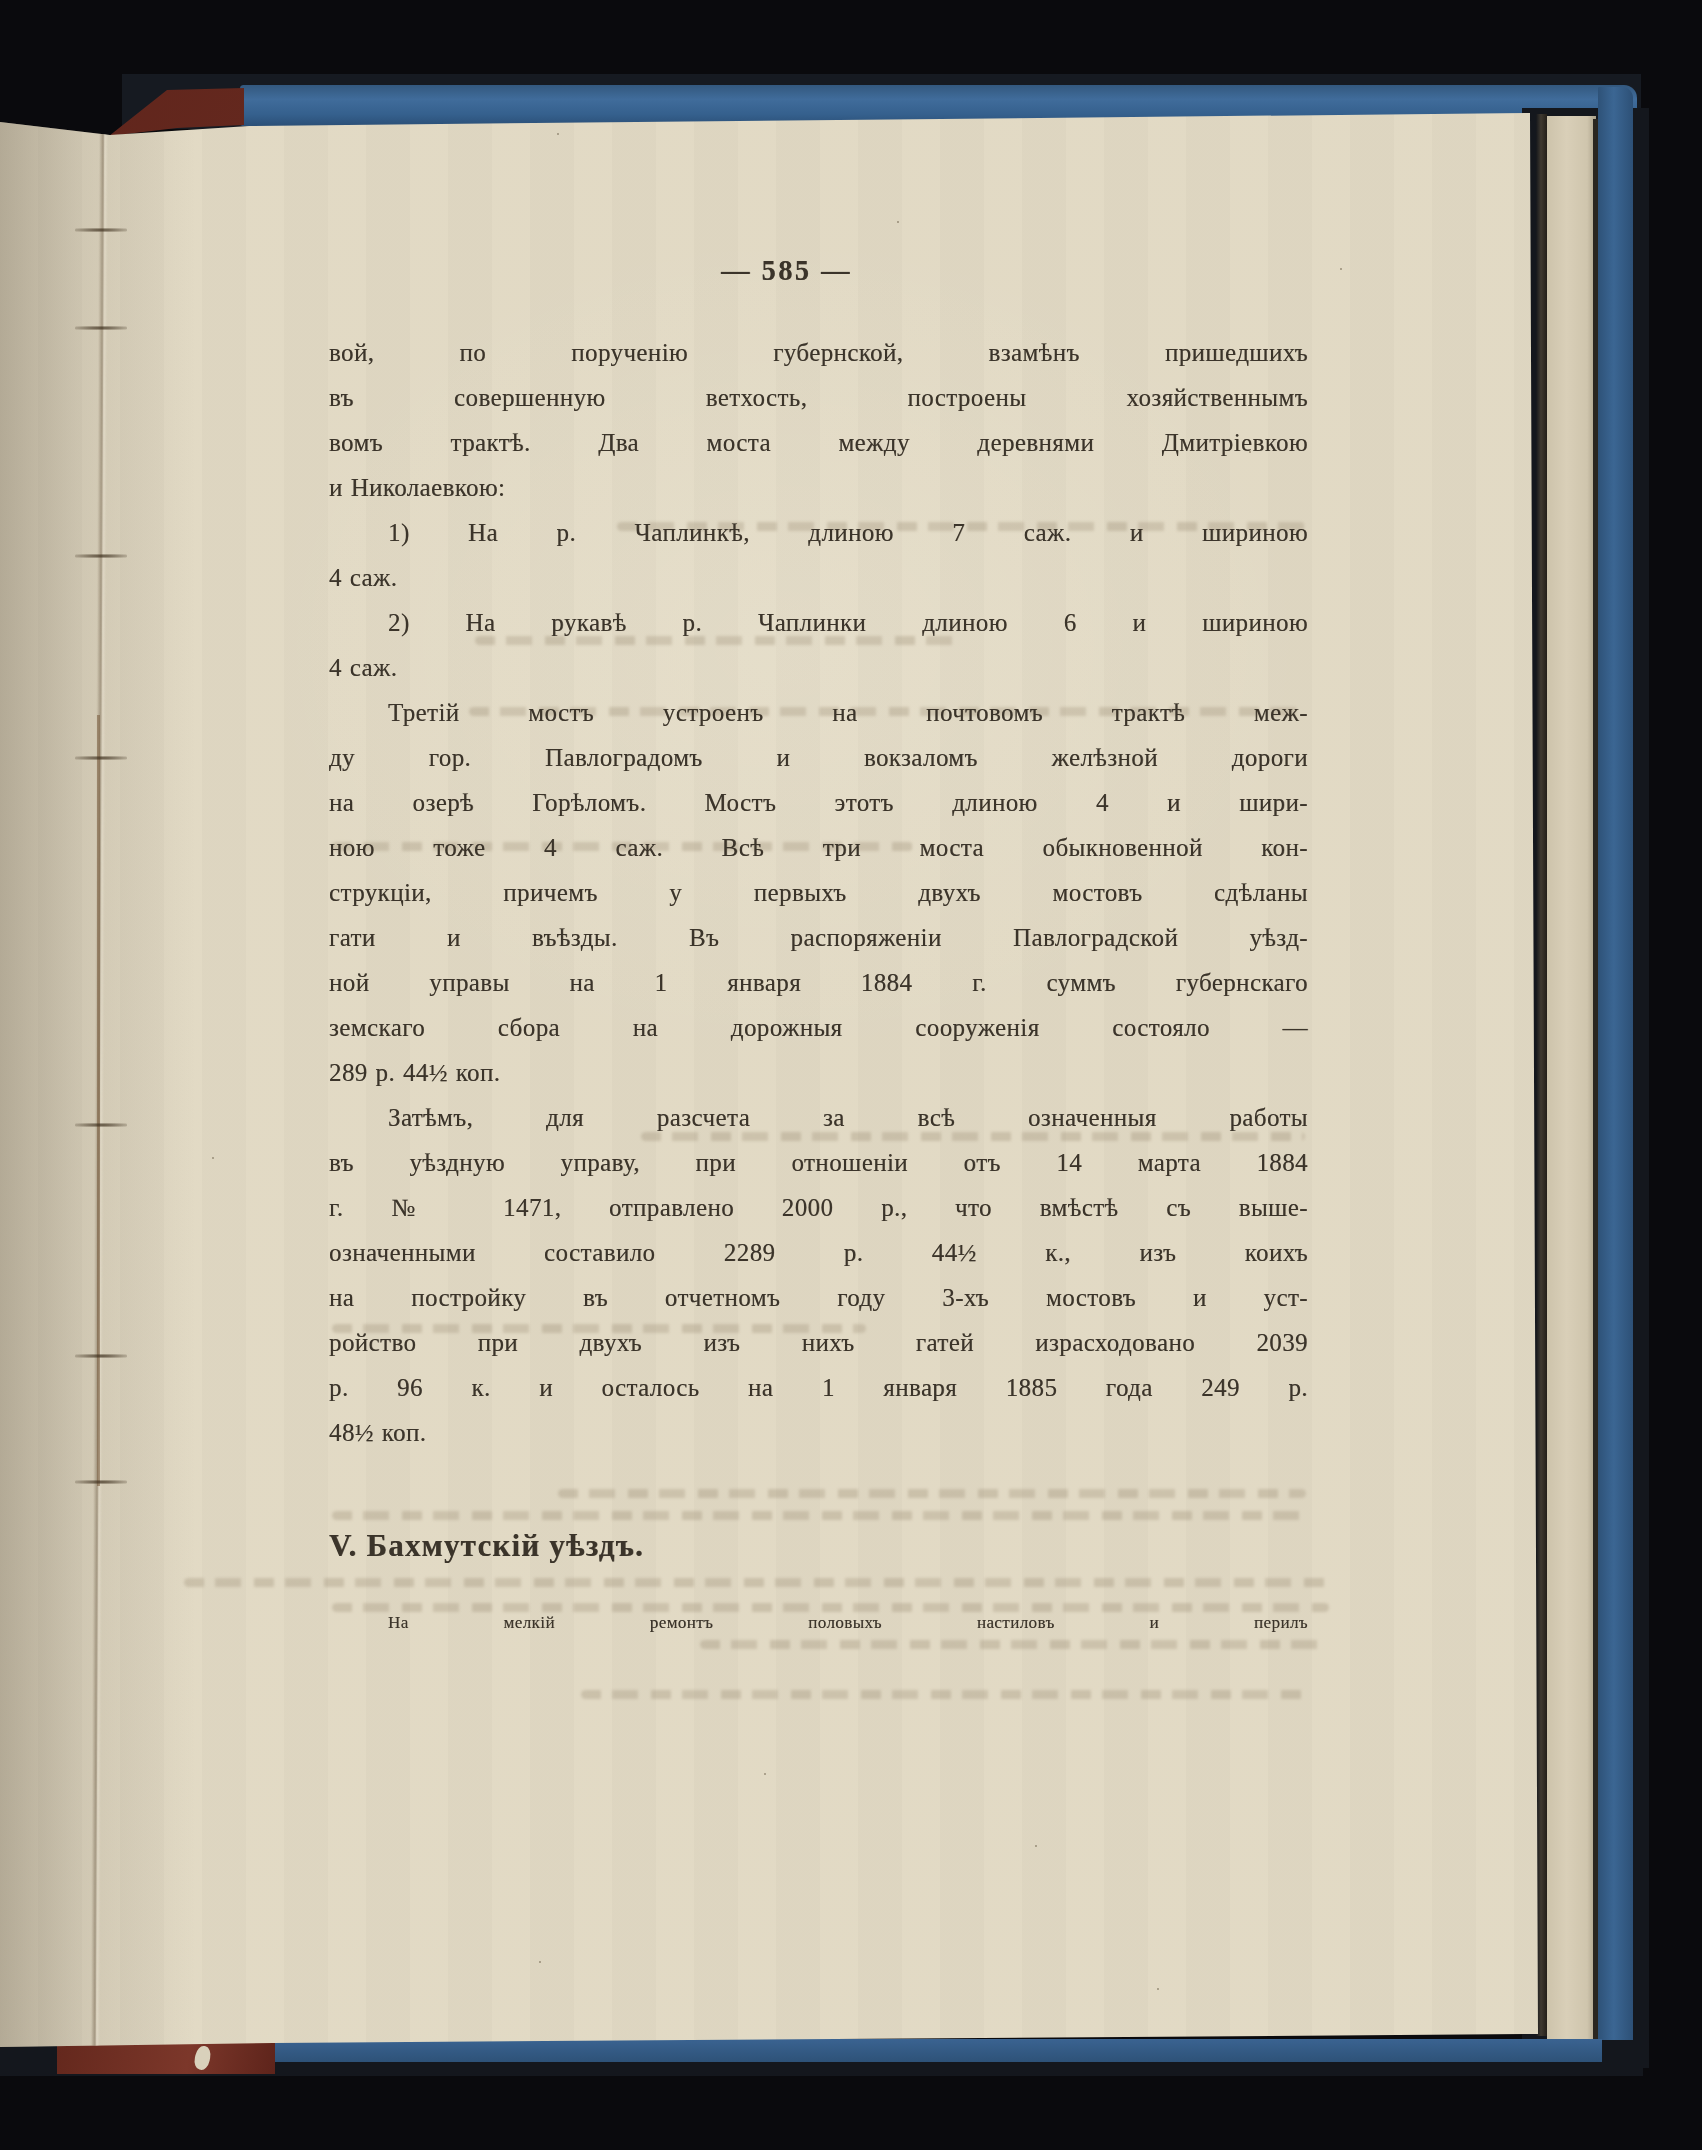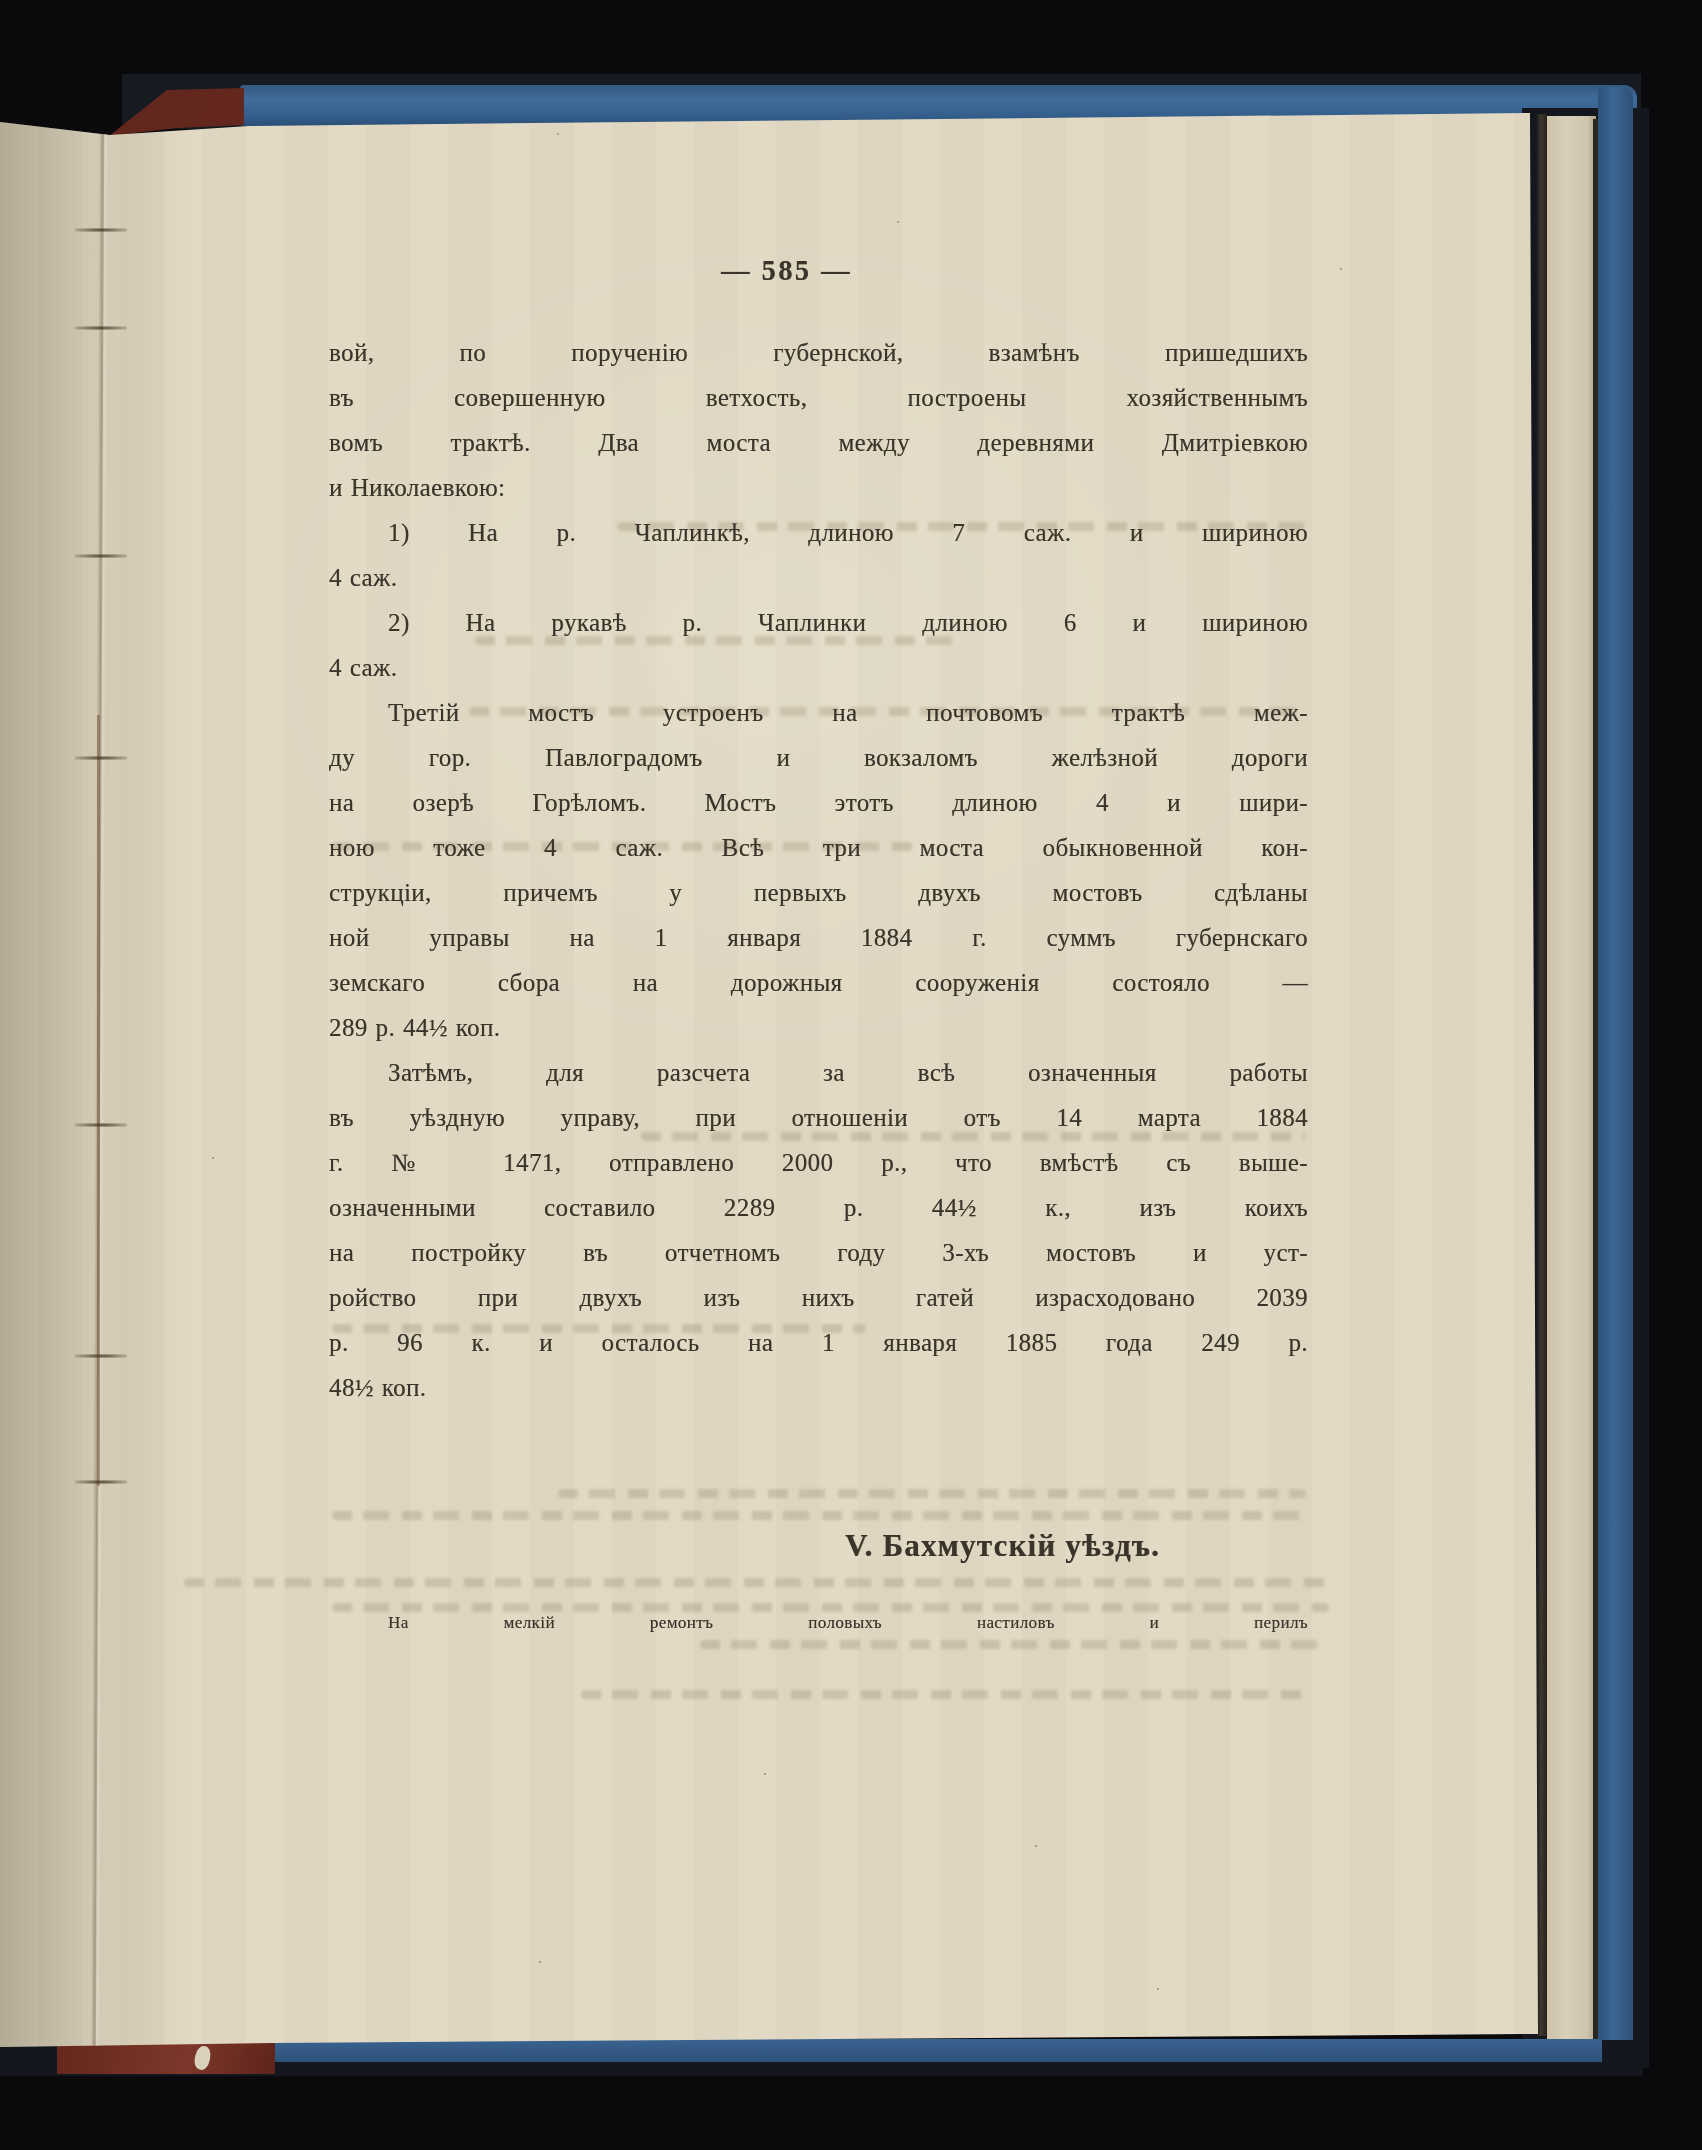--- a/index.html
+++ b/index.html
@@ -122,21 +122,21 @@
   .section-block .tline{
     text-align:justify;
     text-align-last:justify;
     white-space:normal;
     text-shadow:0.3px 0.3px 0.5px rgba(59,52,42,0.5);
   }
   .tline.nojust{text-align-last:left;}
   .tline.indent{padding-left:59px;}
   .section-heading{
     left:329px;top:1528px;width:831px;
-    text-align:right;
+    text-align:left;
     font-size:31px;font-weight:700;letter-spacing:1.2px;
     text-shadow:0.4px 0.4px 0.6px rgba(59,52,42,0.6);
   }
   .section-block{
     left:329px;top:1600px;width:979px;
     font-size:17px;line-height:45px;
     letter-spacing:0.4px;word-spacing:1.2px;
   }
 </style>
 </head>
@@ -203,20 +203,21 @@
         <div class="tline nojust">и Николаевкою:</div>
         <div class="tline indent">1) На р. Чаплинкѣ, длиною 7 саж. и шириною</div>
         <div class="tline nojust">4 саж.</div>
         <div class="tline indent">2) На рукавѣ р. Чаплинки длиною 6 и шириною</div>
         <div class="tline nojust">4 саж.</div>
         <div class="tline indent">Третій мостъ устроенъ на почтовомъ трактѣ меж-</div>
         <div class="tline">ду гор. Павлоградомъ и вокзаломъ желѣзной дороги</div>
         <div class="tline">на озерѣ Горѣломъ. Мостъ этотъ длиною 4 и шири-</div>
         <div class="tline">ною тоже 4 саж. Всѣ три моста обыкновенной кон-</div>
         <div class="tline">струкціи, причемъ у первыхъ двухъ мостовъ сдѣланы</div>
+        <div class="tline">гати и въѣзды. Въ распоряженіи Павлоградской уѣзд-</div>
         <div class="tline">ной управы на 1 января 1884 г. суммъ губернскаго</div>
         <div class="tline">земскаго сбора на дорожныя сооруженія состояло —</div>
         <div class="tline nojust">289 р. 44½ коп.</div>
         <div class="tline indent">Затѣмъ, для разсчета за всѣ означенныя работы</div>
         <div class="tline">въ уѣздную управу, при отношеніи отъ 14 марта 1884</div>
         <div class="tline">г. № 1471, отправлено 2000 р., что вмѣстѣ съ выше-</div>
         <div class="tline">означенными составило 2289 р. 44½ к., изъ коихъ</div>
         <div class="tline">на постройку въ отчетномъ году 3-хъ мостовъ и уст-</div>
         <div class="tline">ройство при двухъ изъ нихъ гатей израсходовано 2039</div>
         <div class="tline">р. 96 к. и осталось на 1 января 1885 года 249 р.</div>

